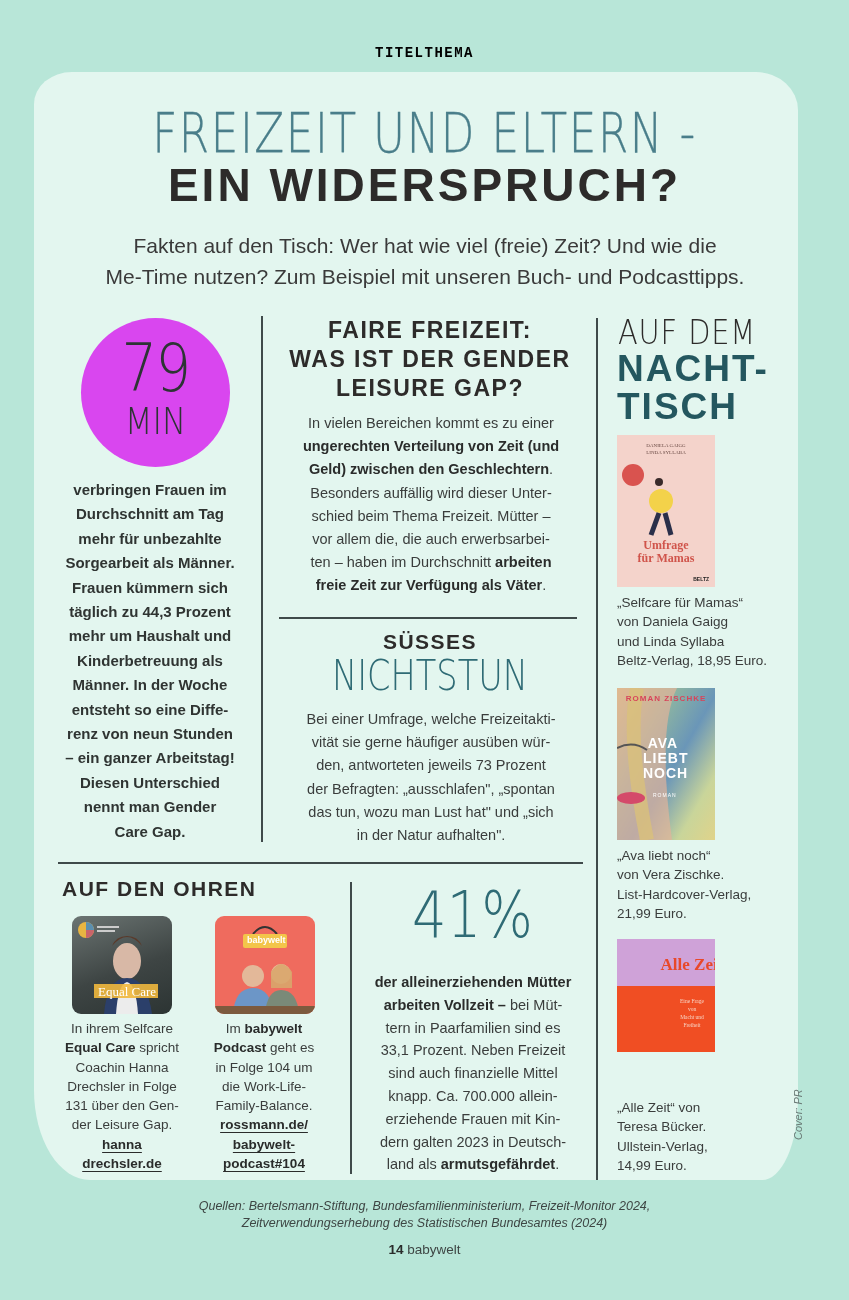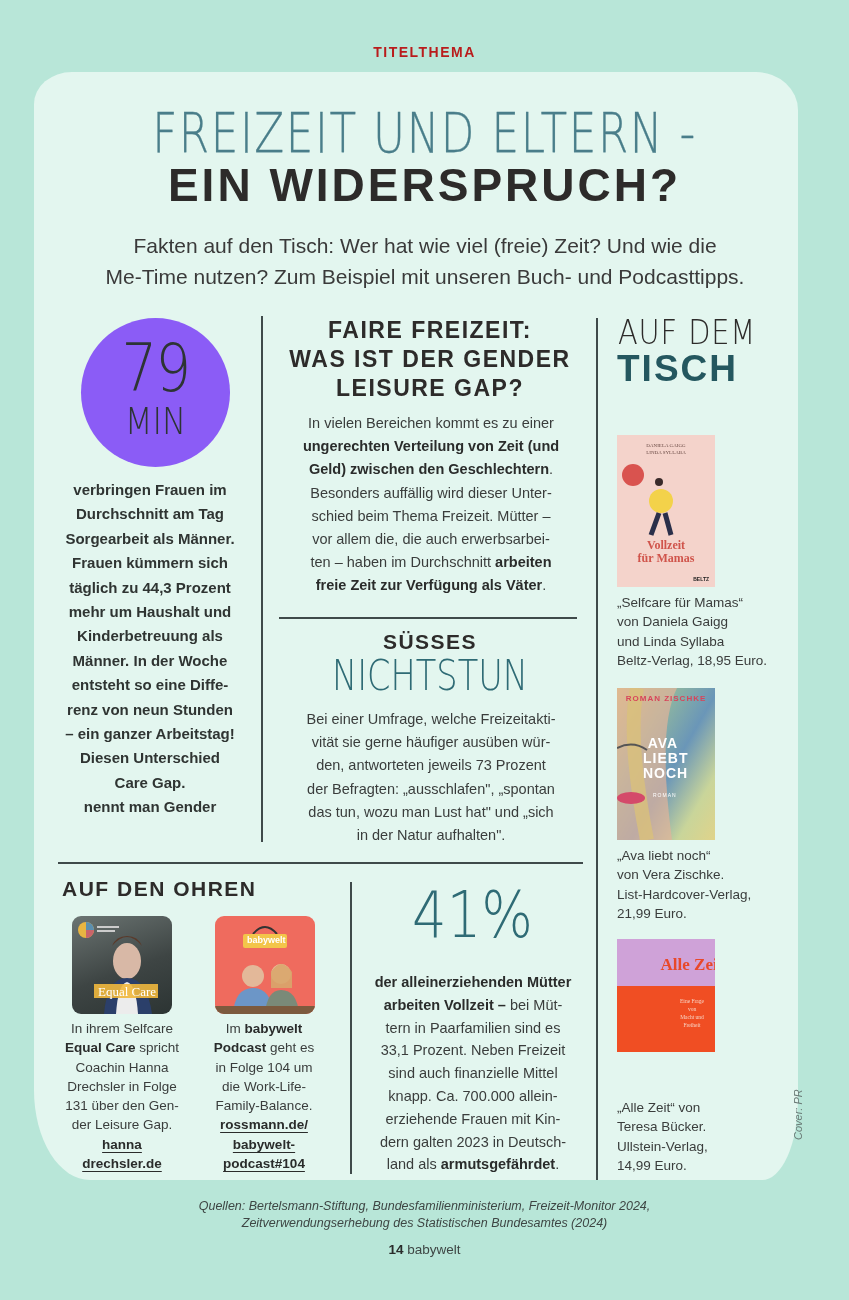--- a/index.html
+++ b/index.html
@@ -9,23 +9,23 @@
       font-family: "DejaVu Sans", sans-serif;
       color: #2d2d2d;
       position: relative;
     }
     .kicker {
       position: absolute; left: 0; width: 849px; top: 42px;
       text-align: center;
     }
     .kicker span {
       display: inline-block;
-      font-family: Liberation Sans, sans-serif;
+      font-family: Liberation Mono, monospace;
       font-weight: bold; font-size: 14px; letter-spacing: 1.5px;
-      color: #b91c1c;
+      color: #000000;
       padding-bottom: 15px;
       border-bottom: 2px solid #2a3338;
     }
     .panel {
       position: absolute; left: 34px; top: 72px; width: 764px; height: 1108px;
       background: #e3f6ef;
       border-radius: 38px 42px 36px 56px / 32px 38px 80px 90px;
     }
     .title-1 {
       position: absolute; left: 0; width: 849px; top: 100px;
@@ -43,21 +43,21 @@
     }
     .intro {
       position: absolute; left: 60px; width: 730px; top: 230px;
       text-align: center;
       font-family: "Liberation Sans", sans-serif;
       font-size: 21px; line-height: 31px; color: #3a3a3a;
     }
     
     .circle {
       position: absolute; left: 81px; top: 318px; width: 149px; height: 149px;
-      border-radius: 50%; background: #8b5cf6;
+      border-radius: 50%; background: #d946ef;
       text-align: center; color: #2d3434;
     }
     .circle .num {
       display: block; margin-top: 18px;
       font-family: "DejaVu Sans", sans-serif; font-weight: 200;
       font-size: 66px; line-height: 66px; letter-spacing: -2px;
       transform: scaleX(0.85);
     }
     .circle .unit {
       display: block;
@@ -216,32 +216,33 @@
   <div>Me-Time nutzen? Zum Beispiel mit unseren Buch- und Podcasttipps.</div>
 </div>
 
 <div class="circle">
   <span class="num">79</span>
   <span class="unit">MIN</span>
 </div>
 <div class="left-text">
   <div>verbringen Frauen im</div>
   <div>Durchschnitt am Tag</div>
+  <div>mehr für unbezahlte</div>
   <div>Sorgearbeit als Männer.</div>
   <div>Frauen kümmern sich</div>
   <div>täglich zu 44,3 Prozent</div>
   <div>mehr um Haushalt und</div>
   <div>Kinderbetreuung als</div>
   <div>Männer. In der Woche</div>
   <div>entsteht so eine Diffe-</div>
   <div>renz von neun Stunden</div>
   <div>– ein ganzer Arbeitstag!</div>
   <div>Diesen Unterschied</div>
+  <div>nennt man Gender</div>
   <div>Care Gap.</div>
-  <div>nennt man Gender</div>
 </div>
 
 <div class="vline" style="left:261px; top:316px; height:526px;"></div>
 <div class="vline" style="left:596px; top:318px; height:862px;"></div>
 <div class="hline" style="left:279px; top:617px; width:298px;"></div>
 <div class="hline" style="left:58px; top:862px; width:525px;"></div>
 <div class="vline" style="left:350px; top:882px; height:292px;"></div>
 
 <div class="mid-head">
   <div>FAIRE FREIZEIT:</div>
@@ -332,34 +333,35 @@
   <div>33,1 Prozent. Neben Freizeit</div>
   <div>sind auch finanzielle Mittel</div>
   <div>knapp. Ca. 700.000 allein-</div>
   <div>erziehende Frauen mit Kin-</div>
   <div>dern galten 2023 in Deutsch-</div>
   <div><span>land als </span><b>armutsgefährdet</b><span>.</span></div>
 </div>
 
 <div class="right-head-1">AUF DEM</div>
 <div class="right-head-2">
+  <div>NACHT-</div>
   <div>TISCH</div>
 </div>
 
 <div class="book book-1">
   <div class="cov-small" style="top:8px;font-size:5px;color:#6a4a44;">DANIELA GAIGG</div>
   <div class="cov-small" style="top:15px;font-size:5px;color:#6a4a44;">LINDA SYLLABA</div>
   <svg width="98" height="152" viewBox="0 0 98 152" style="position:absolute;left:0;top:0;">
     <circle cx="16" cy="40" r="11" fill="#d9534f"></circle>
     <circle cx="42" cy="47" r="4" fill="#3a2a2a"></circle>
     <circle cx="44" cy="66" r="12" fill="#f3d24a"></circle>
     <path d="M42 78 L34 100 M48 78 L54 100" stroke="#2a2f4a" stroke-width="5"></path>
   </svg>
   <div class="cov-small" style="top:104px;font-size:12px;font-weight:bold;color:#d0544b;line-height:13px;">
-    <div>Vollzeit</div>
+    <div>Umfrage</div>
     <div>für Mamas</div>
   </div>
   <div style="position:absolute;right:6px;bottom:5px;font-family:'Liberation Sans',sans-serif;font-size:5px;font-weight:bold;color:#222;">BELTZ</div>
 </div>
 <div class="book-caption bc-1">
   <div>„Selfcare für Mamas“</div>
   <div>von Daniela Gaigg</div>
   <div>und Linda Syllaba</div>
   <div>Beltz-Verlag, 18,95 Euro.</div>
 </div>

